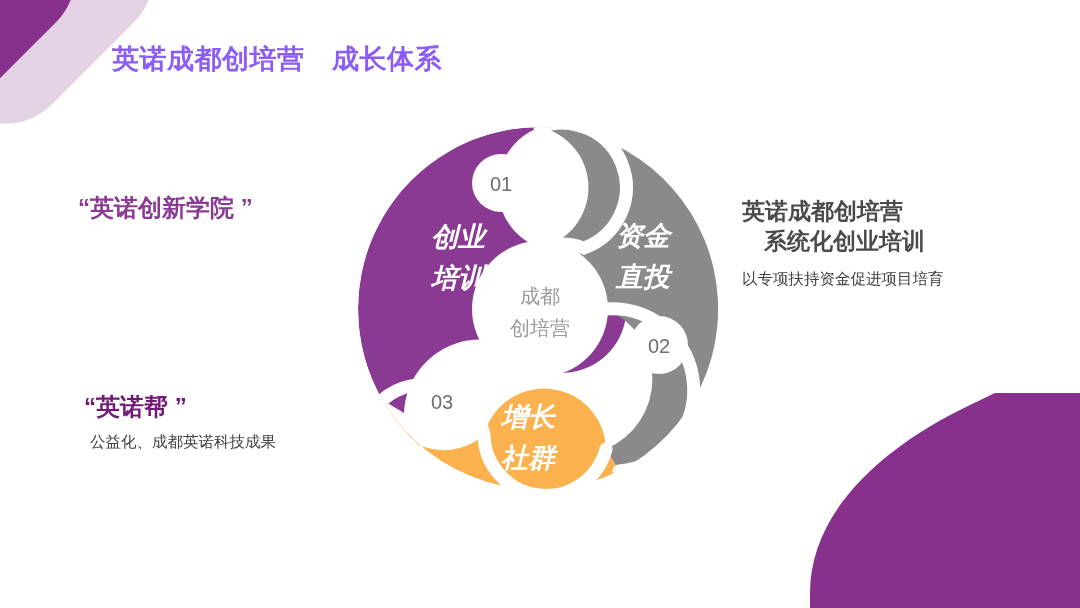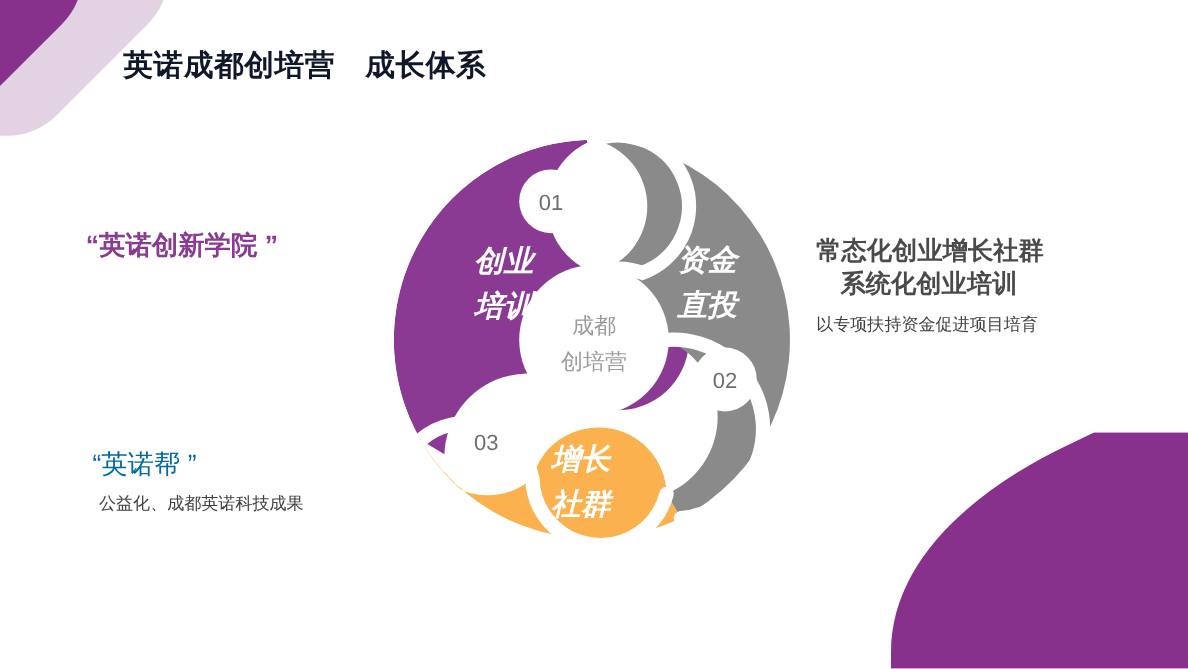--- a/index.html
+++ b/index.html
@@ -61,43 +61,43 @@
   }
   .corner-br svg { display: block; }
 
   
   .title {
     position: absolute;
     left: 112px;
     top: 41px;
     font-size: 27px;
     font-weight: bold;
-    color: #0f172a;
+    color: #8b5cf6;
     letter-spacing: 0.5px;
     white-space: pre;
   }
 
   
-  .side-block { position: absolute; margin-top: 16px; }
+  .side-block { position: absolute; }
 
   .block-academy { left: 78px; top: 193px; }
   .block-help    { left: 84px; top: 392px; }
   .block-fund    { left: 742px; top: 196px; }
 
   .head-purple {
     font-size: 24px;
     font-weight: bold;
     color: #8a3a93;
     line-height: 1.25;
     white-space: pre;
   }
   .head-orange {
     font-size: 24px;
-    font-weight: normal;
-    color: #0369a1;
+    font-weight: bold;
+    color: #701a75;
     line-height: 1.25;
     white-space: pre;
   }
   .head-gray {
     font-size: 23px;
     font-weight: bold;
     color: #4a4a4a;
     line-height: 1.32;
     white-space: pre;
   }
@@ -160,21 +160,21 @@
 <div class="side-block block-academy">
   <div class="head-purple">“英诺创新学院 ”</div>
 </div>
 
 <div class="side-block block-help">
   <div class="head-orange">“英诺帮 ”</div>
   <div class="sub-text">公益化、成都英诺科技成果</div>
 </div>
 
 <div class="side-block block-fund">
-  <div class="head-gray"><span>常态化创业增长社群</span><span class="line2">系统化创业培训</span></div>
+  <div class="head-gray"><span>英诺成都创培营</span><span class="line2">系统化创业培训</span></div>
   <div class="sub-text">以专项扶持资金促进项目培育</div>
 </div>
 
 <div class="diagram">
   <svg width="392" height="392" viewBox="0 0 392 392" xmlns="http://www.w3.org/2000/svg">
     <defs>
 
       <clipPath id="clipAll">
           <circle cx="196" cy="196" r="182"></circle>
         </clipPath>

